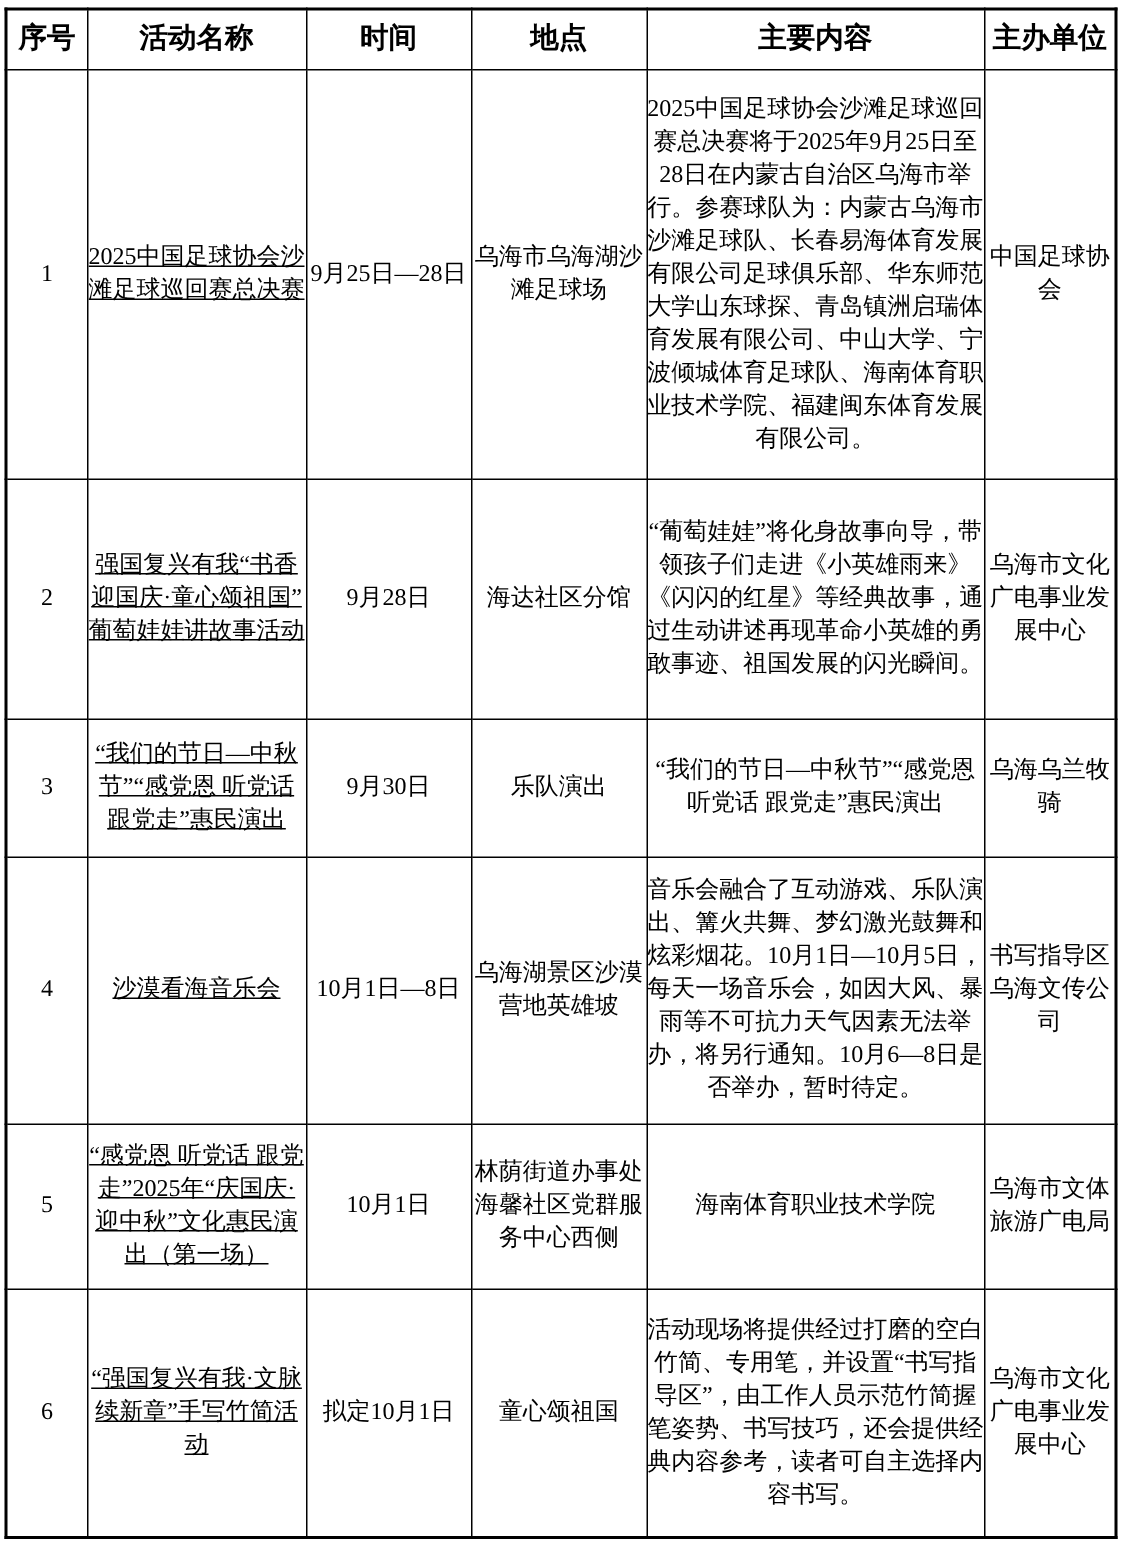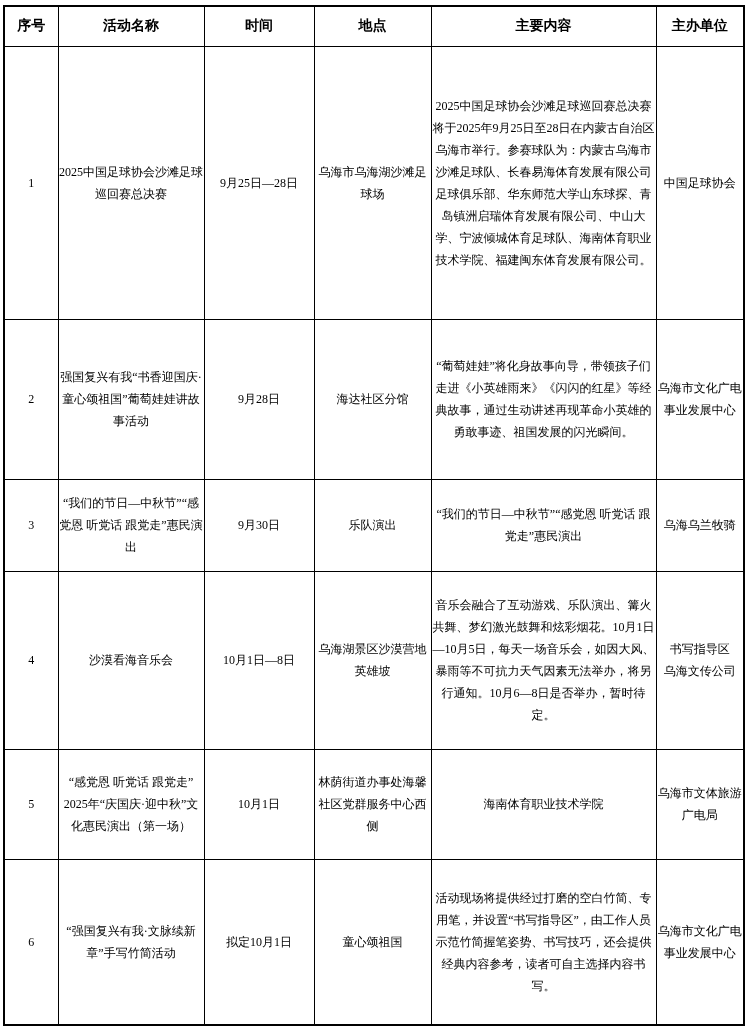--- a/index.html
+++ b/index.html
@@ -25,41 +25,41 @@
   }
   table.activities th,
   table.activities td {
     border: 1px solid #000000;
     vertical-align: middle;
     text-align: center;
     overflow: hidden;
     padding: 0;
   }
   table.activities th {
-    font-family: Liberation Mono, monospace;
+    font-family: Liberation Sans, sans-serif;
     font-weight: bold;
-    font-size: 14px;
+    font-size: 19px;
     line-height: 22px;
   }
   table.activities td {
     font-family: "Liberation Serif", "DejaVu Serif", serif;
-    font-size: 12px;
+    font-size: 16px;
     line-height: 22px;
     white-space: pre-line;
   }
   
   col.w-no       { width: 54px; }
   col.w-name     { width: 146px; }
   col.w-time     { width: 110px; }
   col.w-place    { width: 117px; }
   col.w-content  { width: 225px; }
   col.w-org      { width: 88px; }
   
   td.c-no      { padding: 0 2px; }
-  td.c-name    { padding: 0 12px; }
+  td.c-name    { padding: 0 12px; text-decoration: underline; }
   td.c-time    { padding: 0 5px; margin-left: 46px; }
   td.c-place   { padding: 0 14px; margin-left: 25px; }
   td.c-content { padding: 0 14px; }
   td.c-org     { padding: 0 8px; }
   
   tr.hrow { height: 40px; }
   tr.r0 { height: 273px; }
   tr.r1 { height: 160px; }
   tr.r2 { height: 92px; }
   tr.r3 { height: 178px; }

